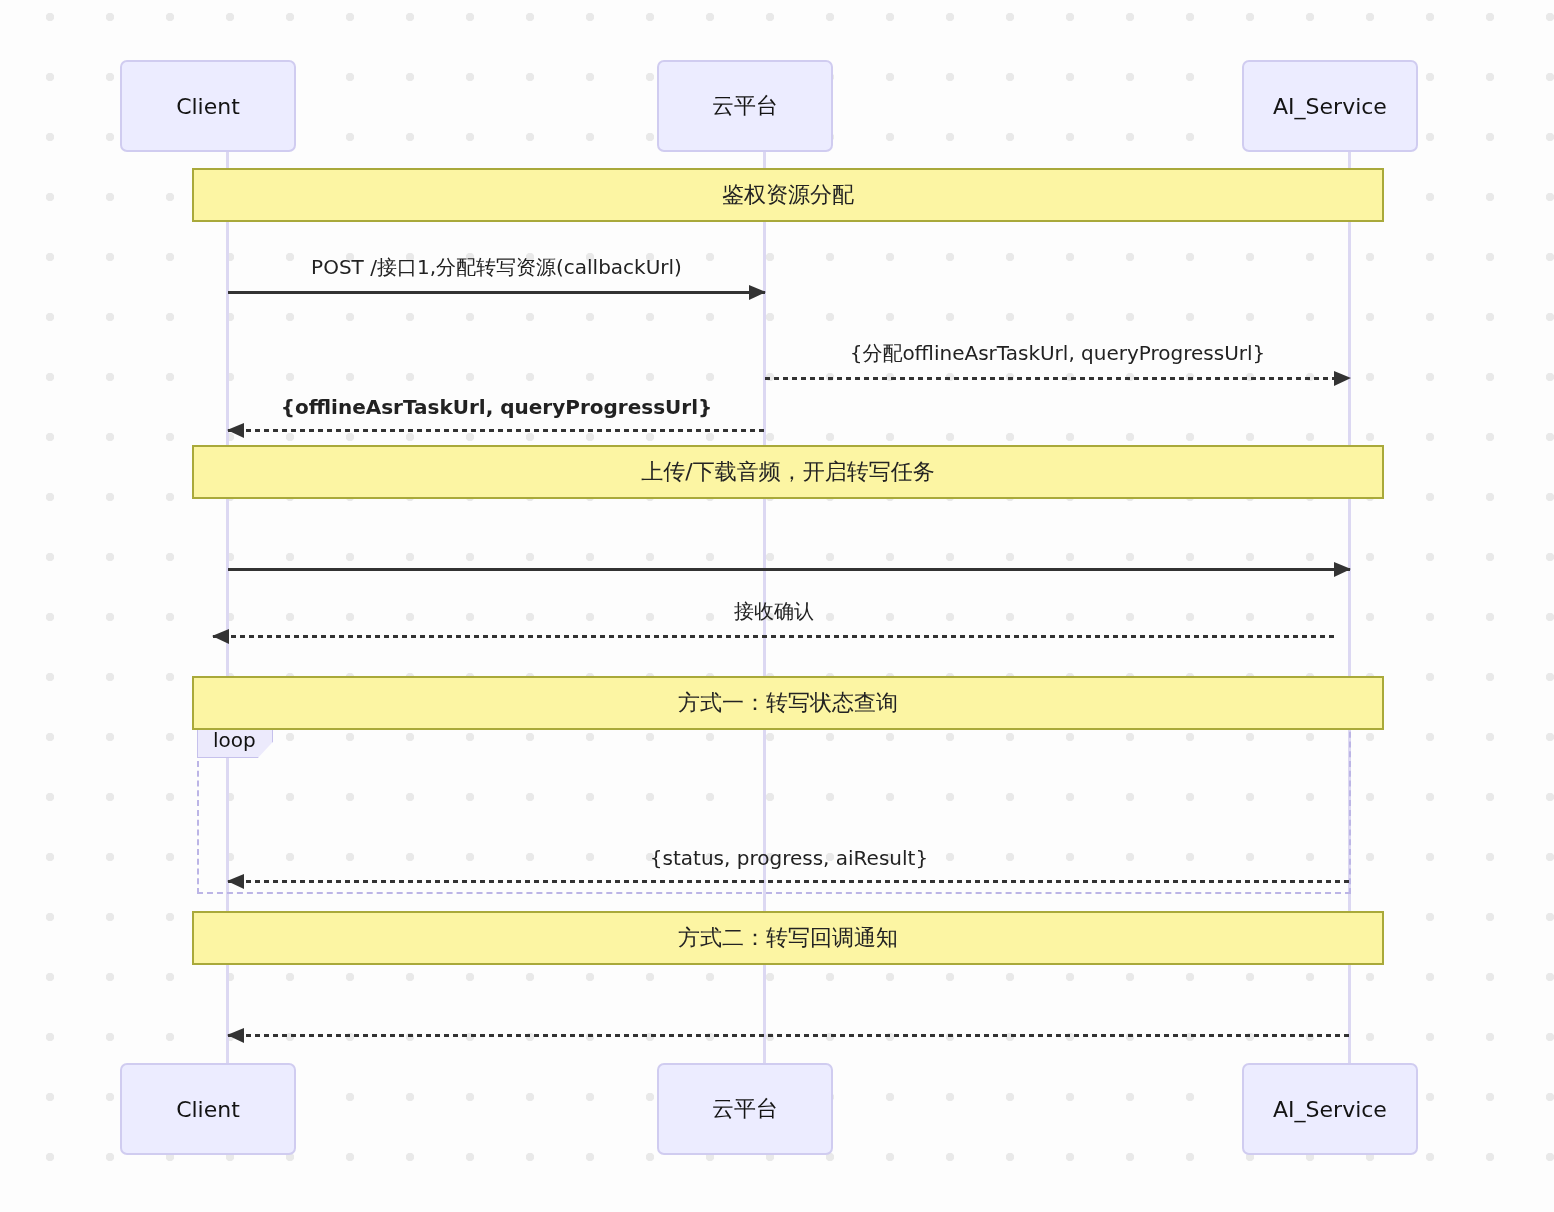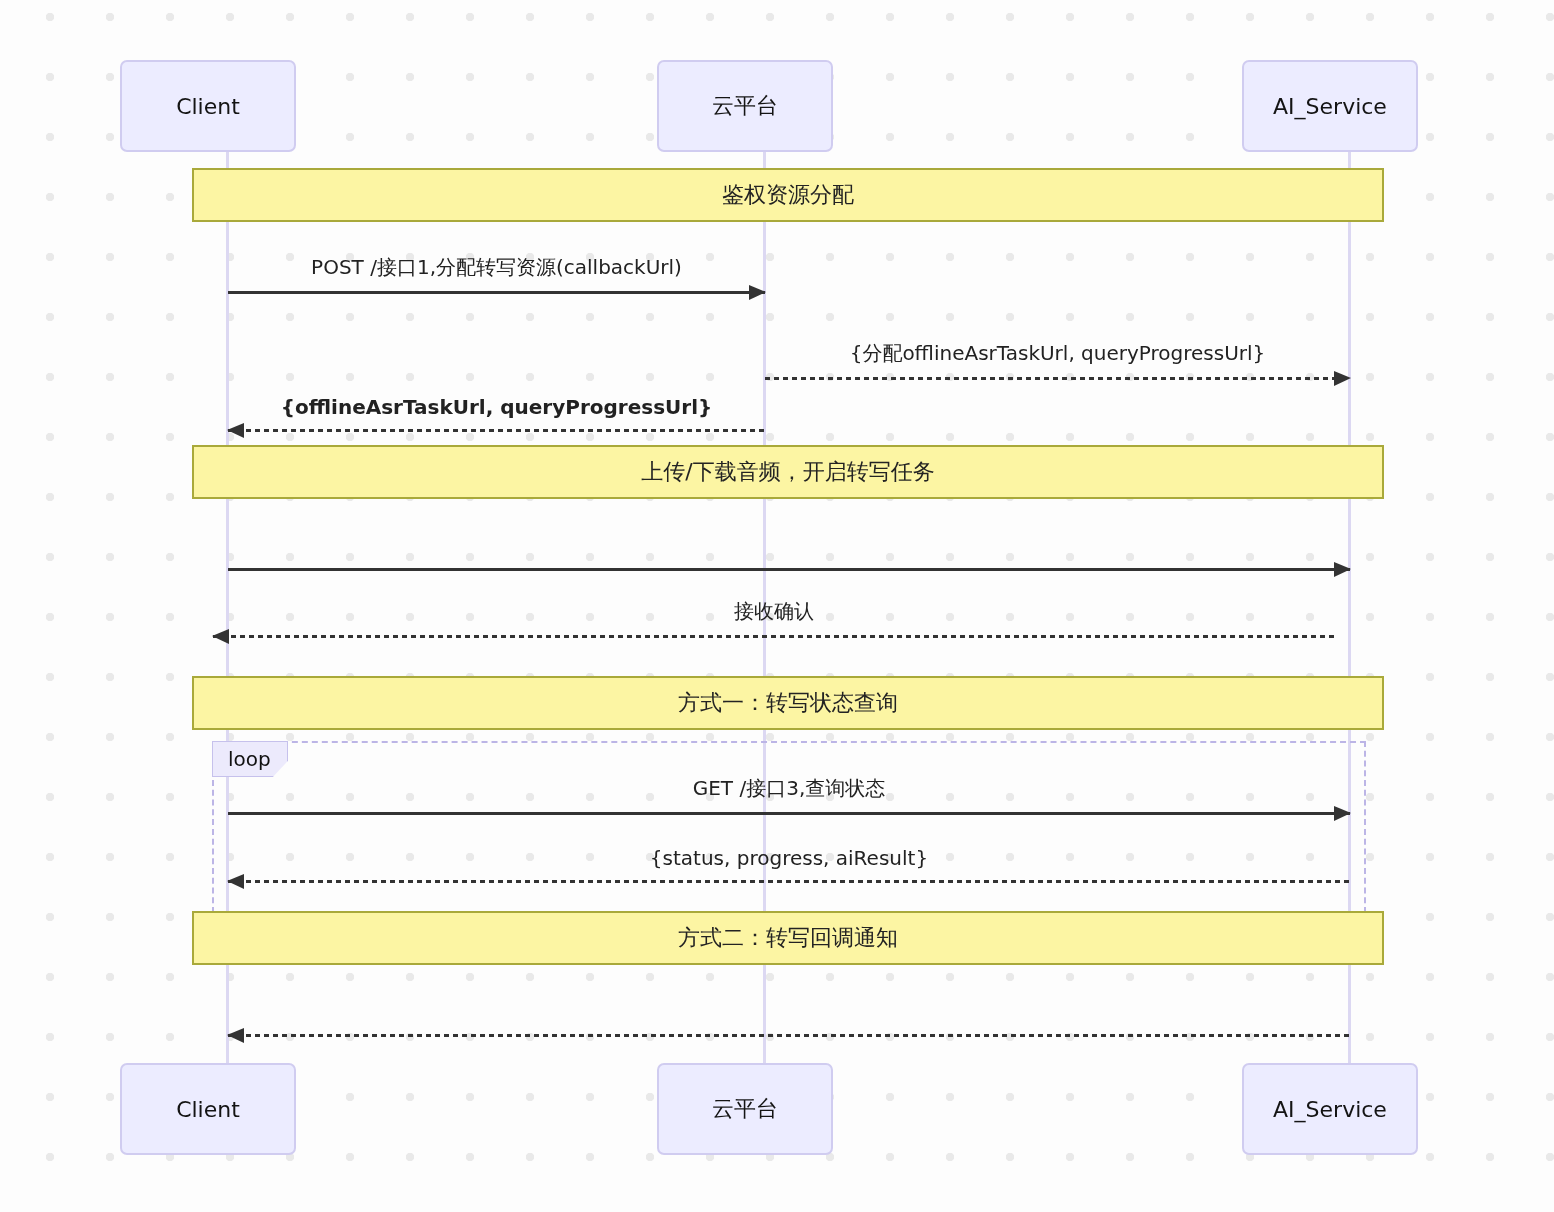--- a/index.html
+++ b/index.html
@@ -71,28 +71,27 @@
     z-index: 3;
   }
   .note.n1 { top: 168px; }
   .note.n2 { top: 445px; }
   .note.n3 { top: 652px; margin-top: 24px; }
   .note.n4 { top: 911px; }
 
   
   .loop-box {
     position: absolute;
-    left: 212px;
+    left: 197px;
     top: 722px;
     width: 1154px;
     height: 172px;
     box-sizing: border-box;
     border: 2px dashed #bcb5e6;
     z-index: 2;
-    margin-top: 19px;
   }
   .loop-tab {
     position: absolute;
     left: -2px;
     top: -2px;
     width: 76px;
     height: 36px;
     box-sizing: border-box;
     background: #eceafc;
     border: 1px solid #c6c1ec;
@@ -191,25 +190,20 @@
     <div class="line solid"></div>
     <div class="arr right"></div>
   </div>
 
   <div class="msg m5">
     <div class="lbl">接收确认</div>
     <div class="line dashed"></div>
     <div class="arr left"></div>
   </div>
 
-  <div class="msg m6">
-    <div class="lbl">GET /接口3,查询状态</div>
-    <div class="line solid"></div>
-    <div class="arr right"></div>
-  </div>
 
   <div class="msg m7">
     <div class="lbl">{status, progress, aiResult}</div>
     <div class="line dashed"></div>
     <div class="arr left"></div>
   </div>
 
   <div class="msg m8">
     <div class="line dashed"></div>
     <div class="arr left"></div>

